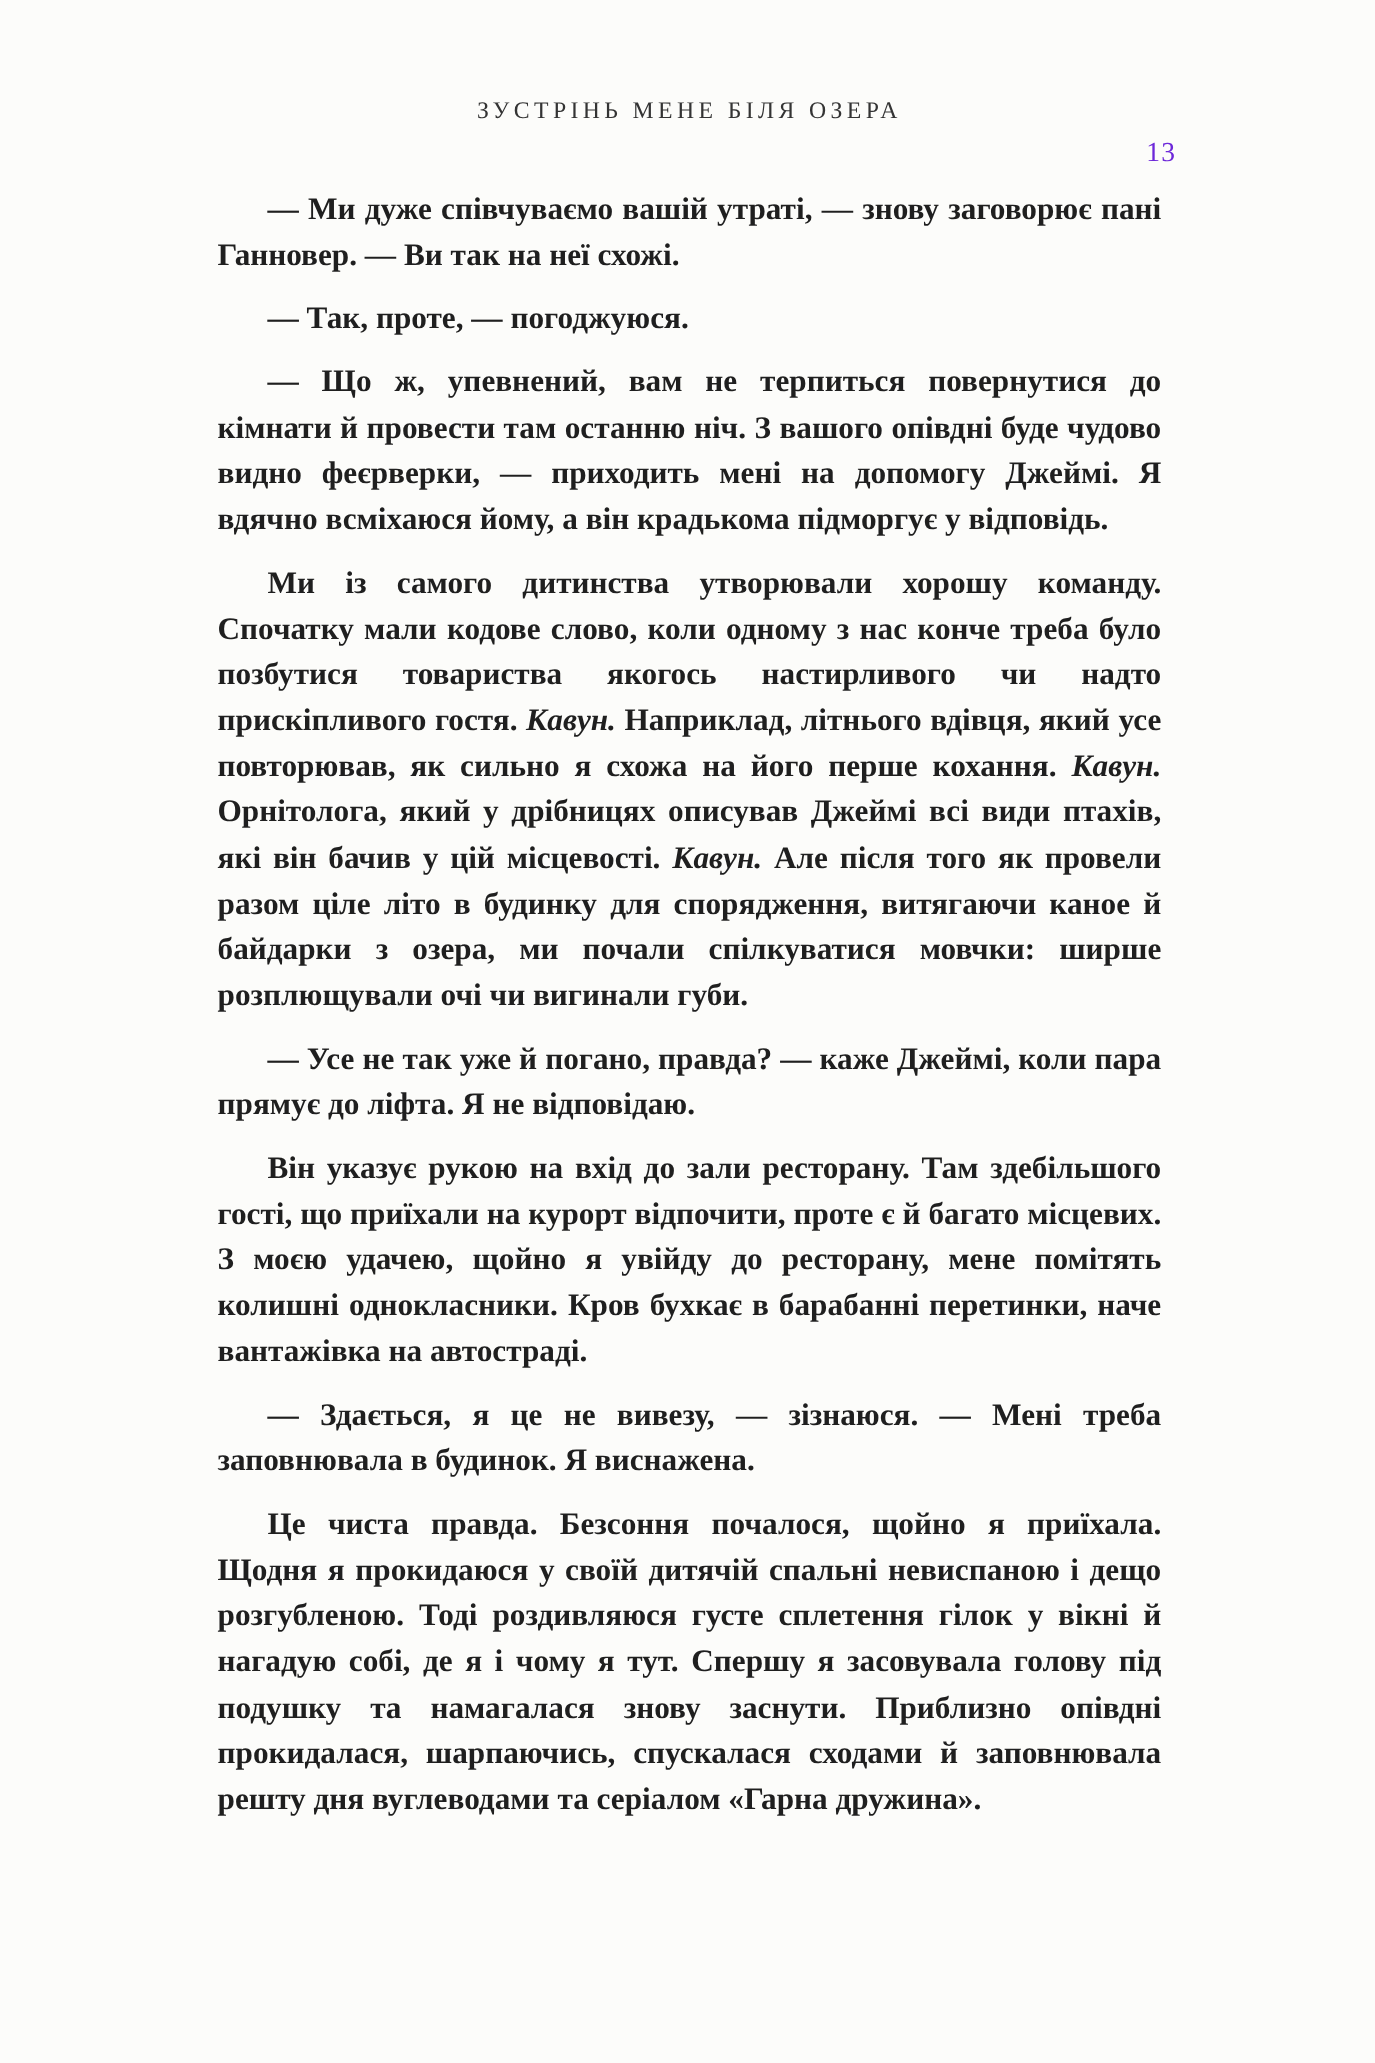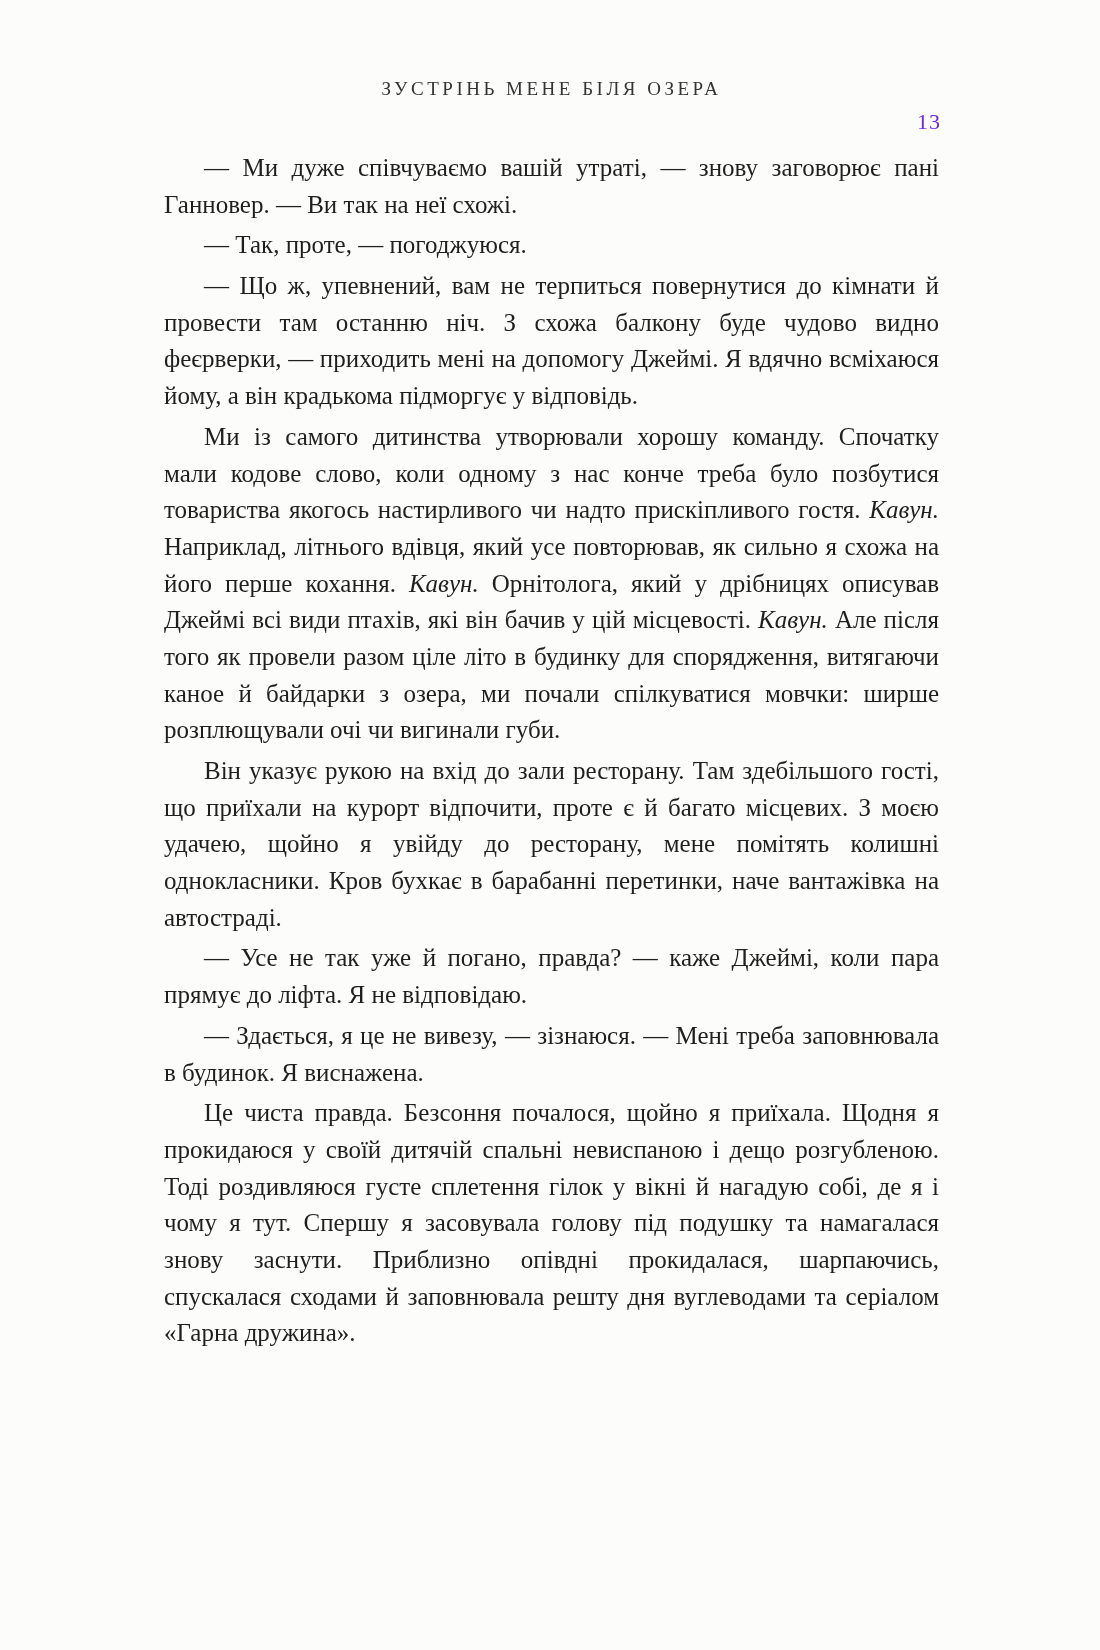--- a/index.html
+++ b/index.html
@@ -47,39 +47,40 @@
     margin-top: 32px;
   }
   .body-text {
     font-size: 25px;
     line-height: 1.468;
     text-align: justify;
     hyphens: auto;
     -webkit-hyphens: auto;
   }
   .para {
-    margin: 4px;
+    margin: 14px;
     text-indent: 40px;
+    font-weight: bold;
   }
   .para em {
     font-style: italic;
   }
 </style>
 </head>
 <body>
 
 <div class="page">
   <header class="running-header">
     <span class="running-title">ЗУСТРІНЬ МЕНЕ БІЛЯ ОЗЕРА</span>
     <span class="page-number">13</span>
   </header>
 
   <main class="body-text">
       <p class="para"><span>— Ми дуже співчуваємо вашій утраті, — знову заговорює пані Ганновер. — Ви так на неї схожі.</span></p>
       <p class="para"><span>— Так, проте, — погоджуюся.</span></p>
-      <p class="para"><span>— Що ж, упевнений, вам не терпиться повернутися до кімнати й провести там останню ніч. З схожа балкону буде чудово видно феєрверки, — приходить мені на допомогу Джеймі. Я вдячно всміхаюся йому, а він крадькома підморгує у відповідь.</span></p>
+      <p class="para"><span>— Що ж, упевнений, вам не терпиться повернутися до кімнати й провести там останню ніч. З вашого опівдні буде чудово видно феєрверки, — приходить мені на допомогу Джеймі. Я вдячно всміхаюся йому, а він крадькома підморгує у відповідь.</span></p>
       <p class="para"><span>Ми із самого дитинства утворювали хорошу команду. Спочатку мали кодове слово, коли одному з нас конче треба було позбутися товариства якогось настирливого чи надто прискіпливого гостя. </span><em>Кавун.</em><span> Наприклад, літнього вдівця, який усе повторював, як сильно я схожа на його перше кохання. </span><em>Кавун.</em><span> Орнітолога, який у дрібницях описував Джеймі всі види птахів, які він бачив у цій місцевості. </span><em>Кавун.</em><span> Але після того як провели разом ціле літо в будинку для спорядження, витягаючи каное й байдарки з озера, ми почали спілкуватися мовчки: ширше розплющували очі чи вигинали губи.</span></p>
+      <p class="para"><span>— Усе не так уже й погано, правда? — каже Джеймі, коли пара прямує до ліфта. Я не відповідаю.</span></p>
       <p class="para"><span>Він указує рукою на вхід до зали ресторану. Там здебільшого гості, що приїхали на курорт відпочити, проте є й багато місцевих. З моєю удачею, щойно я увійду до ресторану, мене помітять колишні однокласники. Кров бухкає в барабанні перетинки, наче вантажівка на автостраді.</span></p>
-      <p class="para"><span>— Усе не так уже й погано, правда? — каже Джеймі, коли пара прямує до ліфта. Я не відповідаю.</span></p>
       <p class="para"><span>— Здається, я це не вивезу, — зізнаюся. — Мені треба заповнювала в будинок. Я виснажена.</span></p>
       <p class="para"><span>Це чиста правда. Безсоння почалося, щойно я приїхала. Щодня я прокидаюся у своїй дитячій спальні невиспаною і дещо розгубленою. Тоді роздивляюся густе сплетення гілок у вікні й нагадую собі, де я і чому я тут. Спершу я засовувала голову під подушку та намагалася знову заснути. Приблизно опівдні прокидалася, шарпаючись, спускалася сходами й заповнювала решту дня вуглеводами та серіалом «Гарна дружина».</span></p>
     </main>
 </div>
 
 </body></html>

